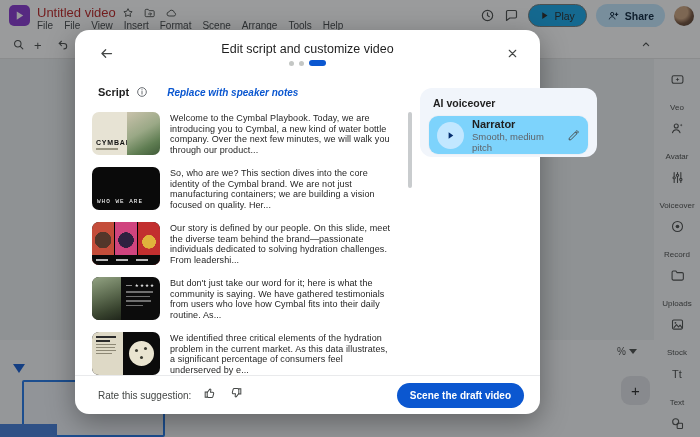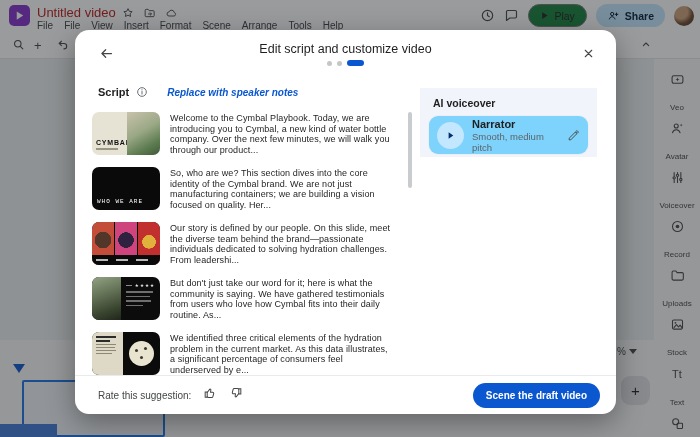--- a/index.html
+++ b/index.html
@@ -10,21 +10,21 @@
   .topbar { position:absolute; left:0; top:0; width:700px; height:32px; background:#fff; }
   .logo { position:absolute; left:9px; top:5px; width:21px; height:21px; border-radius:5px; background:#8430ce; display:flex; align-items:center; justify-content:center; }
   .logo svg { display:block; }
   .doc-title { position:absolute; left:37px; top:5px; font-size:13px; color:#b91c1c; }
   .title-icons { position:absolute; left:122px; top:7px; display:flex; gap:9px; color:#5f6368; }
   .menubar { position:absolute; left:37px; top:20px; display:flex; gap:11px; font-size:10px; color:#3c4043; }
   .menubar span { cursor:default; }
   .tb-right { position:absolute; right:6px; top:4px; display:flex; align-items:center; gap:9px; }
   .icon-btn { color:#444746; display:flex; align-items:center; justify-content:center; }
   .pill { height:23px; border-radius:12px; display:flex; align-items:center; gap:5px; font-size:10.5px; padding:0 11px; }
-  .pill.play { border:1px solid #747775; color:#1f1f1f; background:#15803d; }
+  .pill.play { border:1px solid #747775; color:#1f1f1f; background:#0ea5e9; }
   .pill.share { background:#c2e7ff; color:#001d35; border:none; font-weight:bold; }
   .avatar { width:20px; height:20px; border-radius:50%; background:radial-gradient(circle at 35% 30%, #caa07a 0 35%, #6d4a33 60%, #3c2a1e); }
 
   .toolbar2 { position:absolute; left:0; top:32px; width:700px; height:27px; background:#fff; border-bottom:1px solid #e3e3e3; }
   .toolbar2 .icon-btn { position:absolute; top:6px; }
   .t-search { left:12px; } .t-plus { left:34px; font-size:13px; color:#444746; } .t-undo { left:56px; }
   .t-collapse { right:48px; }
 
   .canvas-bg { position:absolute; left:0; top:59px; width:656px; height:281px; background:#eceef1; }
   .timeline { position:absolute; left:0; top:340px; width:700px; height:97px; background:#f6f7f9; }
@@ -36,21 +36,21 @@
   .add-scene { position:absolute; left:621px; top:376px; width:29px; height:29px; background:#dfe1e5; border-radius:9px; color:#1f1f1f; font-size:15px; display:flex; align-items:center; justify-content:center; }
 
   .sidebar { position:absolute; right:0; top:59px; width:46px; height:378px; background:#f6f7f9; display:flex; flex-direction:column; align-items:center; padding-top:13px; gap:9px; }
   .side-item { display:flex; flex-direction:column; align-items:center; gap:16px; color:#444746; width:44px; }
   .side-item .lbl { font-size:8px; color:#444746; }
   .side-item svg, .side-item .tglyph { color:#444746; }
   .tglyph { font-size:11px; font-weight:500; line-height:16px; }
 
   
   .overlay { position:absolute; inset:0; background:rgba(32,33,36,0.45); z-index:5; }
-  .modal { position:absolute; left:75px; top:30px; width:541px; height:384px; background:#fff; border-radius:14px; z-index:10; box-shadow:0 8px 28px rgba(0,0,0,.35); }
+  .modal { position:absolute; left:75px; top:30px; width:465px; height:384px; background:#fff; border-radius:14px; z-index:10; box-shadow:0 8px 28px rgba(0,0,0,.35); }
 
   .m-back { position:absolute; left:20px; top:12px; width:22px; height:22px; color:#444746; display:flex; align-items:center; justify-content:center; }
   .m-close { position:absolute; right:17px; top:12px; width:22px; height:22px; color:#444746; display:flex; align-items:center; justify-content:center; }
   .m-title { position:absolute; left:0; top:12px; width:100%; text-align:center; font-size:12.5px; color:#1f1f1f; }
   .m-steps { position:absolute; left:0; top:30px; width:100%; display:flex; justify-content:center; align-items:center; gap:5px; }
   .dot { width:5px; height:5px; border-radius:50%; background:#c4c7c5; }
   .dot.active { width:17px; height:6px; border-radius:3px; background:#0b57d0; }
 
   .script-head { position:absolute; left:23px; top:56px; display:flex; align-items:center; gap:7px; }
   .script-label { font-size:11px; color:#1f1f1f; font-weight:bold; }
@@ -92,21 +92,21 @@
   .th5 .l { width:45%; background:#ded9c6; padding:4px; }
   .th5 .hl { width:20px; height:2px; background:#2b2b2b; margin-bottom:2px; }
   .th5 .ln { height:1px; background:#8d8875; margin-top:2px; }
   .th5 .r { width:55%; display:flex; align-items:center; justify-content:center; }
   .th5 .ball { position:relative; width:25px; height:25px; border-radius:50%; background:#e9e4d0; }
   .th5 .ball b { position:absolute; width:3px; height:3px; border-radius:50%; background:#3a3a30; }
   .th5 .d1 { left:6px; top:8px; } .th5 .d2 { left:15px; top:6px; } .th5 .d3 { left:11px; top:15px; }
 
   .list-scrollbar { position:absolute; left:333px; top:82px; width:4px; height:76px; border-radius:2px; background:#c9ccce; }
 
-  .vo-panel { position:absolute; left:345px; top:58px; width:177px; height:69px; background:#f1f5fb; border-radius:0; padding:8px 9px; }
+  .vo-panel { position:absolute; left:345px; top:58px; width:177px; height:69px; background:#f1f5fb; border-radius:12px; padding:8px 9px; }
   .vo-label { font-size:10.5px; color:#1f1f1f; font-weight:bold; margin:1px 0 7px 4px; }
   .vo-card { background:#7dd3fc; border-radius:9px; height:38px; display:flex; align-items:center; padding:0 8px; gap:8px; box-shadow:0 0 0 1px rgba(0,0,0,0.02); }
   .vo-play { width:27px; height:27px; border-radius:50%; background:#c2e7ff; display:flex; align-items:center; justify-content:center; flex-shrink:0; }
   .vo-meta { flex:1; min-width:0; }
   .vo-name { font-size:11px; color:#1f1f1f; font-weight:bold; }
   .vo-desc { font-size:9.5px; color:#5f6368; margin-top:1px; }
   .vo-edit { color:#444746; display:flex; }
 
   .m-footer { position:absolute; left:0; bottom:0; width:100%; height:39px; border-top:1px solid #e9eaec; display:flex; align-items:center; padding:0 16px 0 23px; border-radius:0 0 14px 14px; }
   .rate-label { font-size:10px; color:#444746; }

